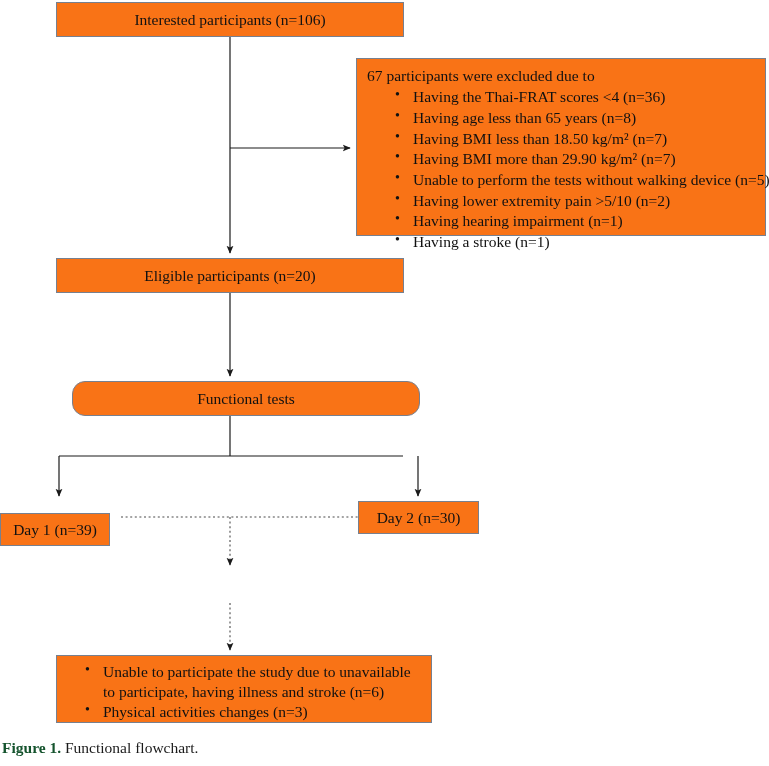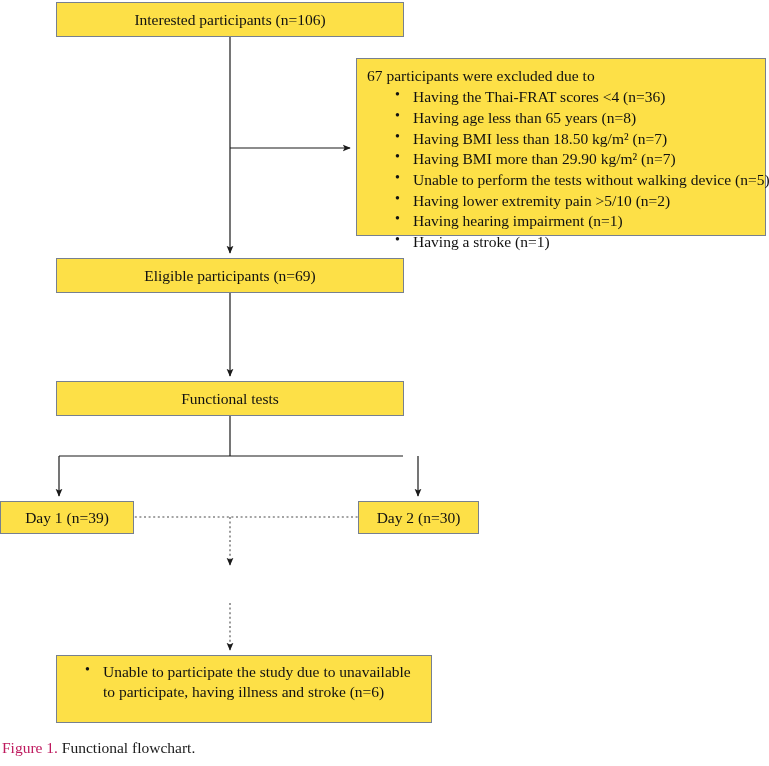--- a/index.html
+++ b/index.html
@@ -17,21 +17,21 @@
   }
   #flow {
     position: absolute;
     left: 0; top: 0;
     width: 769px;
     height: 766px;
   }
   .box {
     position: absolute;
     box-sizing: border-box;
-    background: #fde047;
+    background: #f97316;
     border: 1px solid #77808f;
     display: flex;
     align-items: center;
     justify-content: center;
     font-size: 15.5px;
     line-height: 1.25;
     color: #111111;
   }
   .box.left-align {
     justify-content: flex-start;
@@ -43,24 +43,24 @@
   }
   #box-excluded-1 {
     left: 356px; top: 58px; width: 410px; height: 178px;
     padding: 7px 10px 2px 10px;
     flex-direction: column;
   }
   #box-eligible {
     left: 56px; top: 258px; width: 348px; height: 35px;
   }
   #box-functional {
-    left: 56px; top: 381px; width: 348px; height: 35px;
+    left: 72px; top: 381px; width: 348px; height: 35px; border-radius: 13px;
   }
   #box-day1 {
-    left: 0px; top: 501px; width: 134px; height: 33px;
+    left: 0px; top: 513px; width: 110px; height: 33px;
   }
   #box-day2 {
     left: 358px; top: 501px; width: 121px; height: 33px; text-align: right;
   }
   #box-excluded-2 {
     left: 56px; top: 570px; width: 348px; height: 33px;
   }
   #box-reasons {
     left: 56px; top: 655px; width: 376px; height: 68px;
     padding: 6px 24px 6px 8px;
@@ -103,22 +103,22 @@
   }
   .caption {
     position: absolute;
     left: 2px;
     top: 739px;
     font-size: 15.5px;
     color: #1a1a1a;
     white-space: nowrap;
   }
   .caption .fig-label {
-    color: #be185d;
-    font-weight: normal;
+    color: #14532d;
+    font-weight: bold;
   }
   svg.connectors {
     position: absolute;
     left: 0; top: 0;
     width: 769px; height: 766px;
     pointer-events: none;
   }
 </style>
 </head>
 <body>
@@ -179,39 +179,40 @@
       <li>Having BMI less than 18.50 kg/m² (n=7)</li>
       <li>Having BMI more than 29.90 kg/m² (n=7)</li>
       <li>Unable to perform the tests without walking device (n=5)</li>
       <li>Having lower extremity pain &gt;5/10 (n=2)</li>
       <li>Having hearing impairment (n=1)</li>
       <li>Having a stroke (n=1)</li>
     </ul>
   </div>
 
   <div class="box" id="box-eligible">
-    <span>Eligible participants (n=69)</span>
+    <span>Eligible participants (n=20)</span>
   </div>
 
   <div class="box" id="box-functional">
     <span>Functional tests</span>
   </div>
 
   <div class="box" id="box-day1">
     <span>Day 1 (n=39)</span>
   </div>
 
   <div class="box" id="box-day2">
     <span>Day 2 (n=30)</span>
   </div>
 
 
   <div class="box left-align" id="box-reasons">
     <ul class="bullets">
       <li>Unable to participate the study due to unavailable to participate, having illness and stroke (n=6)</li>
+      <li>Physical activities changes (n=3)</li>
     </ul>
   </div>
 
   <div class="caption">
     <span class="fig-label">Figure 1.</span>
     <span>Functional flowchart.</span>
   </div>
 
 </div>
 

